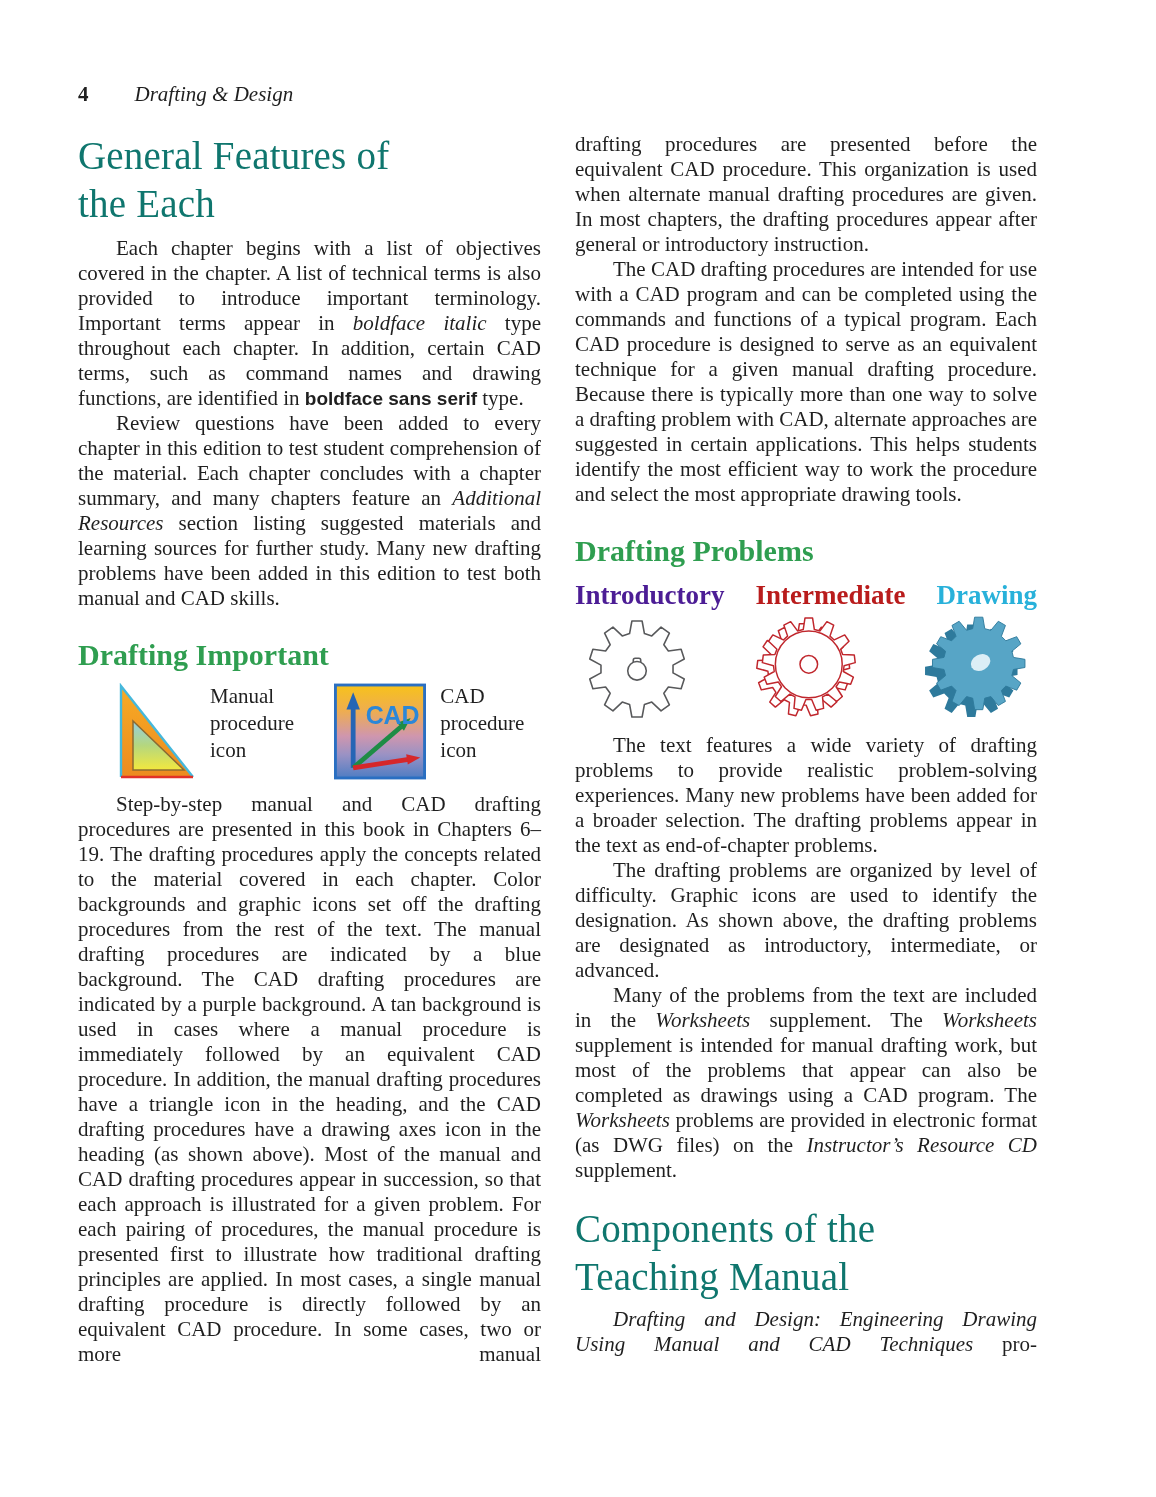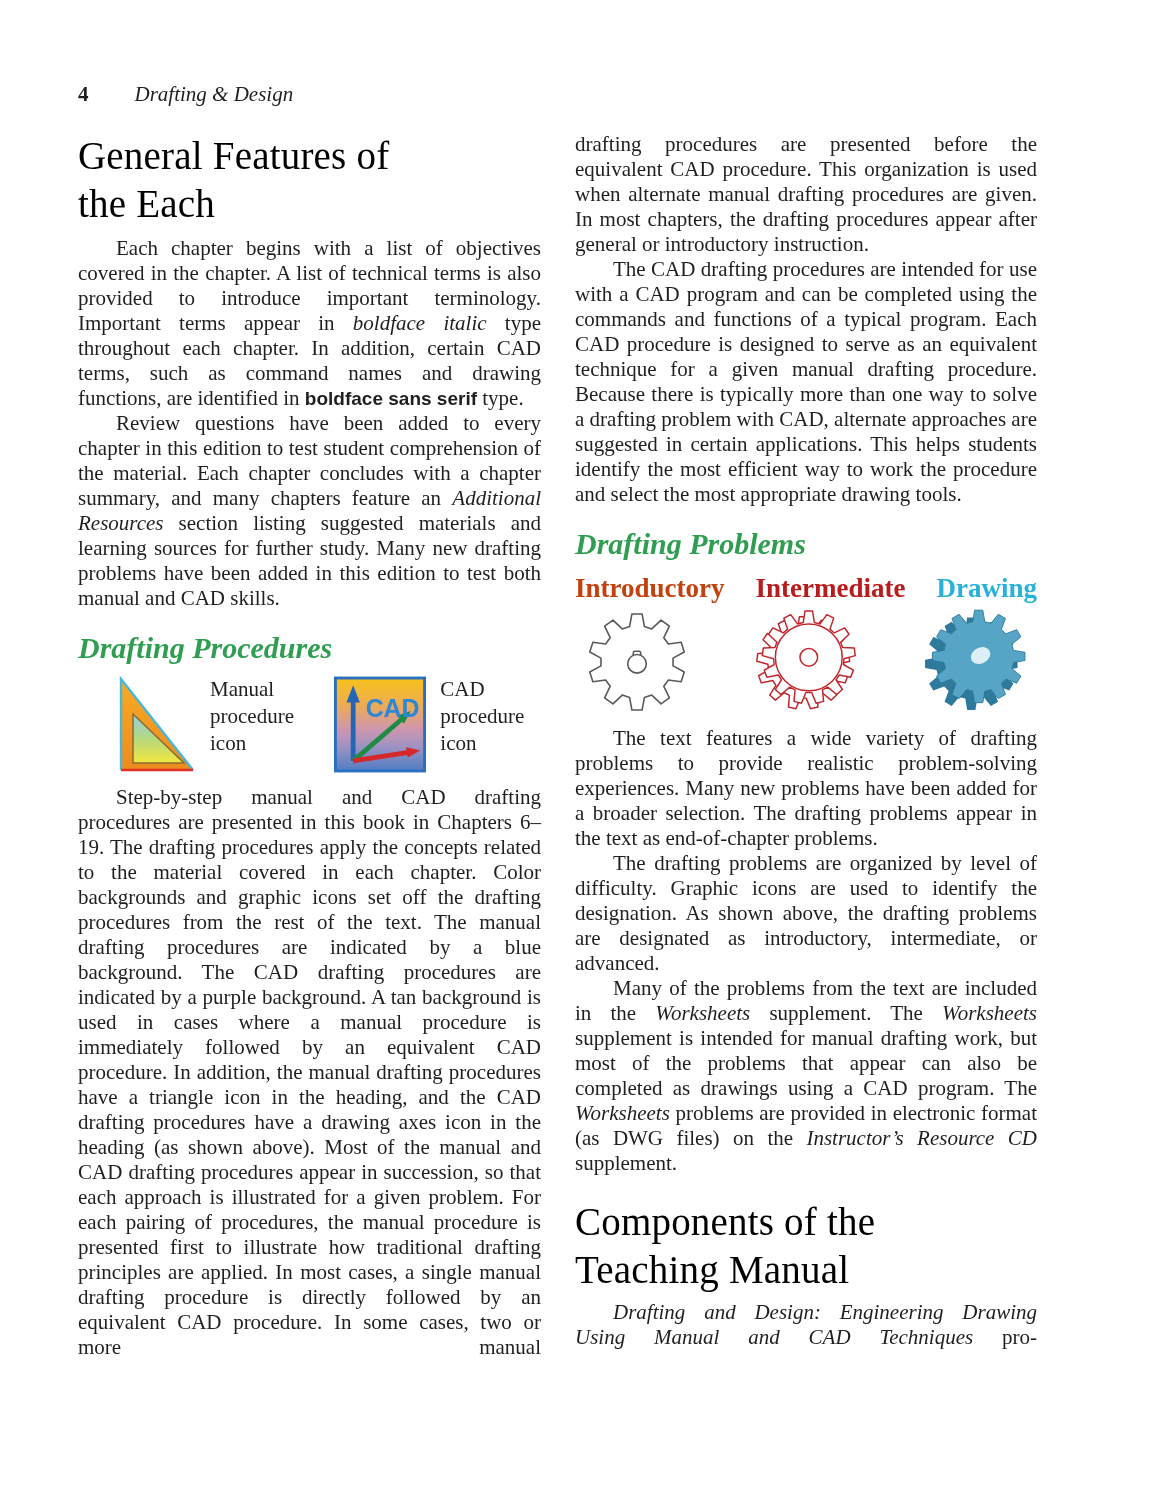--- a/index.html
+++ b/index.html
@@ -8,44 +8,44 @@
     font-family: "Liberation Serif", "DejaVu Serif", serif;
     color: #1f1f1f; position: relative; box-sizing: border-box;
     padding: 82px 119px 0 78px; overflow: hidden;
   }
   .runhead { display: flex; align-items: baseline; font-size: 21px; height: 26px; }
   .runhead .pagenum { font-weight: bold; }
   .runhead .booktitle { font-style: italic; margin-left: 46px; }
   .cols { display: flex; gap: 34px; margin-top: 24px; }
   .col { width: 463px; box-sizing: border-box; }
   h1.blue {
-    font-size: 39px; line-height: 48px; color: #000000;
+    font-size: 39px; line-height: 48px; color: #0f766e;
     font-weight: normal; margin: 0 0 8px 0; letter-spacing: 0.2px;
   }
   h1.blue .h1line { display: block; }
   h2.green {
     color: #2f9e50; font-size: 30px; line-height: 36px;
-    font-style: italic; font-weight: bold; margin: 19px 0 10px 0;
+    font-weight: bold; margin: 26px 0 10px 0;
   }
   p.body {
     font-size: 21px; line-height: 25px; text-align: justify;
     margin: 0; text-indent: 38px;
   }
   p.noindent { text-indent: 0; }
   p.cont { text-align-last: justify; }
   .rt-bi { font-weight: normal; font-style: italic; }
   .rt-i  { font-style: italic; }
   .rt-bs { font-family: "Liberation Sans", "DejaVu Sans", sans-serif; font-weight: bold; font-size: 19px; }
   .icons-row { display: flex; align-items: flex-start; margin: 4px 0 12px 0; padding-left: 38px; gap: 14px; }
   .caption { font-size: 21px; line-height: 27px; width: 112px; }
   .caption.cadcap { width: 106px; }
   .tri-icon { flex: 0 0 auto; }
   .cad-icon { flex: 0 0 auto; margin-left: 4px; }
   .levels { display: flex; justify-content: space-between; font-weight: bold; font-size: 27px; line-height: 32px; margin: 2px 0 0 0; }
-  .lvl-intro { color: #c2410c; }
+  .lvl-intro { color: #4c1d95; }
   .lvl-inter { color: #b91c1c; }
   .lvl-adv   { color: #28b1da; }
   .gears { display: flex; justify-content: space-between; padding: 0 10px; margin: 4px 0 10px 0; }
   .gears svg { display: block; }
   .mt-problems { margin-top: 42px; }
   h1.blue.components { margin-top: 22px; margin-bottom: 6px; }
 </style>
 </head>
 <body>
 
@@ -60,21 +60,21 @@
 
     <div class="col">
       <h1 class="blue">
         <span class="h1line">General Features of</span>
         <span class="h1line">the Each</span>
       </h1>
 
       <p class="body"><span>Each chapter begins with a list of objectives covered in the chapter. A list of technical terms is also provided to introduce important terminology. Important terms appear in </span><span class="rt-bi">boldface italic</span><span> type throughout each chapter. In addition, certain CAD terms, such as command names and drawing functions, are identified in </span><span class="rt-bs">boldface sans serif</span><span> type.</span></p>
       <p class="body"><span>Review questions have been added to every chapter in this edition to test student comprehension of the material. Each chapter concludes with a chapter summary, and many chapters feature an </span><span class="rt-i">Additional Resources</span><span> section listing suggested materials and learning sources for further study. Many new drafting problems have been added in this edition to test both manual and CAD skills.</span></p>
 
-      <h2 class="green">Drafting Procedures</h2>
+      <h2 class="green">Drafting Important</h2>
 
       <div class="icons-row">
         <svg class="tri-icon" width="80" height="97" viewBox="0 0 80 97">
           <defs>
             <linearGradient id="triOuter" x1="0" y1="0" x2="0" y2="1">
               <stop offset="0" stop-color="#f8ab25"></stop>
                 <stop offset="1" stop-color="#ec8b1f"></stop>
             </linearGradient>
             <linearGradient id="triInner" x1="0" y1="0" x2="0" y2="1">
               <stop offset="0" stop-color="#93cfe4"></stop>

